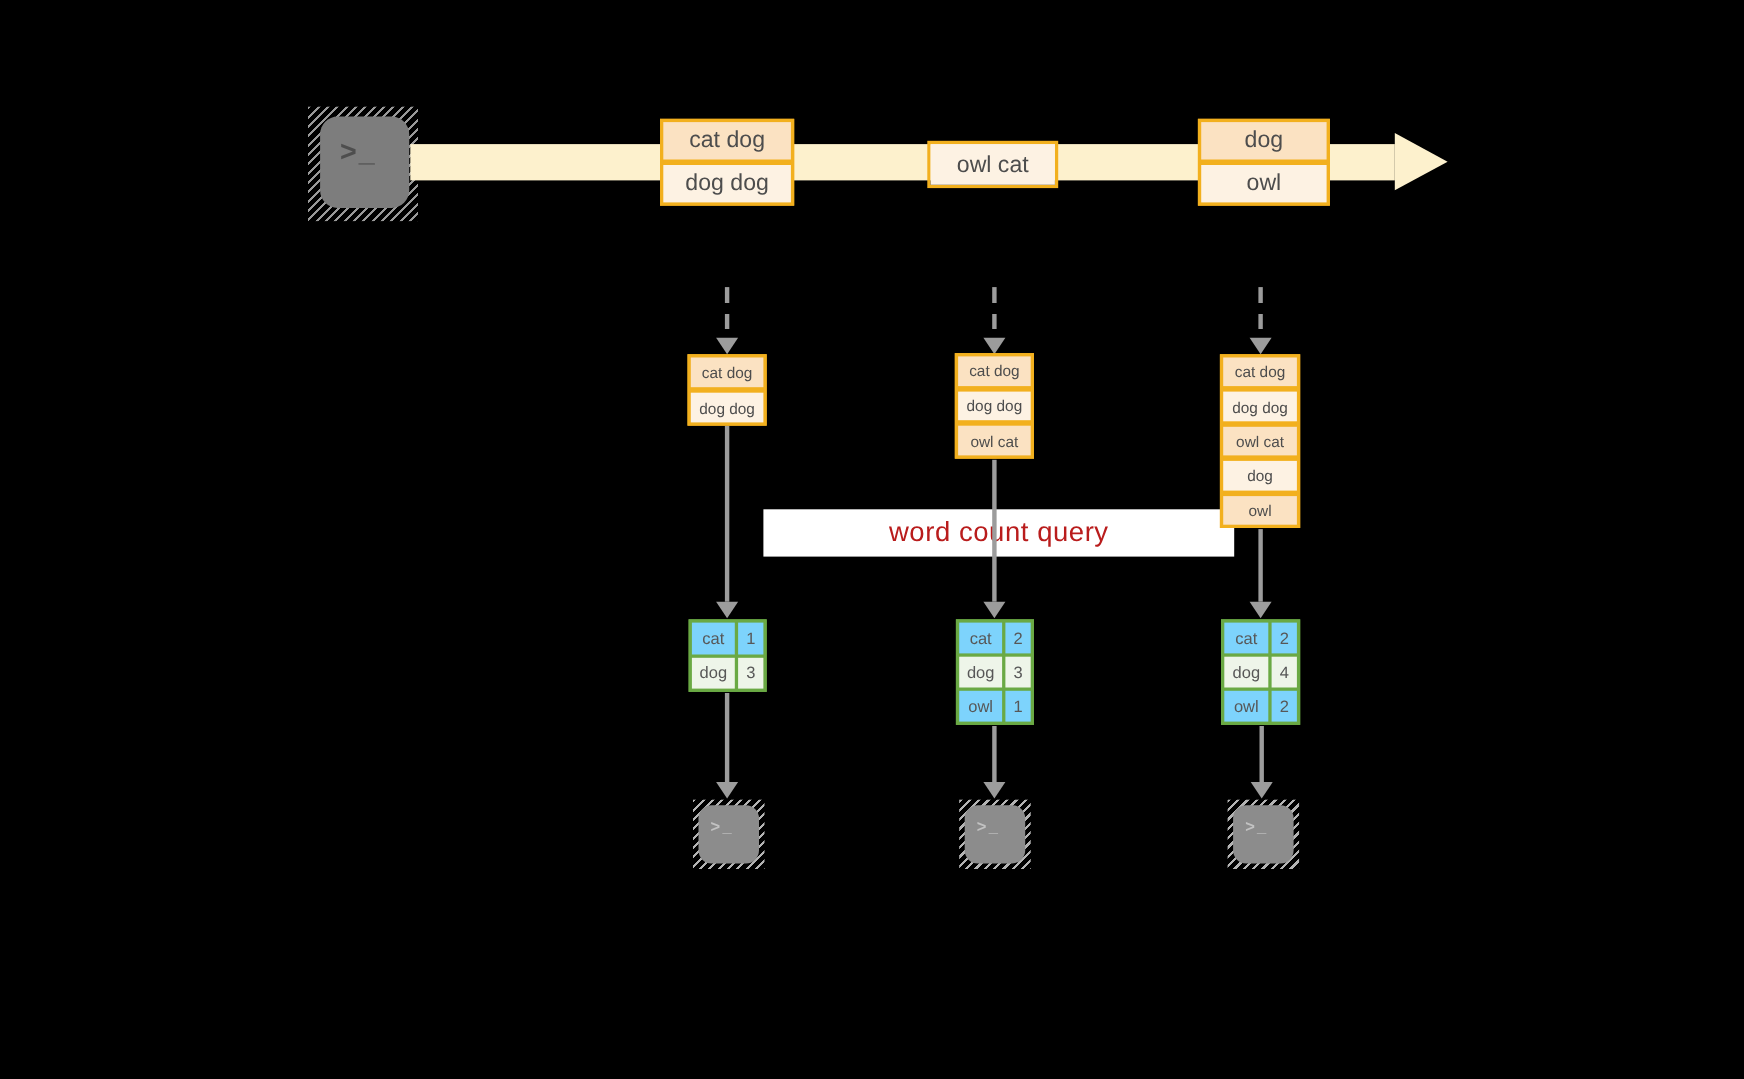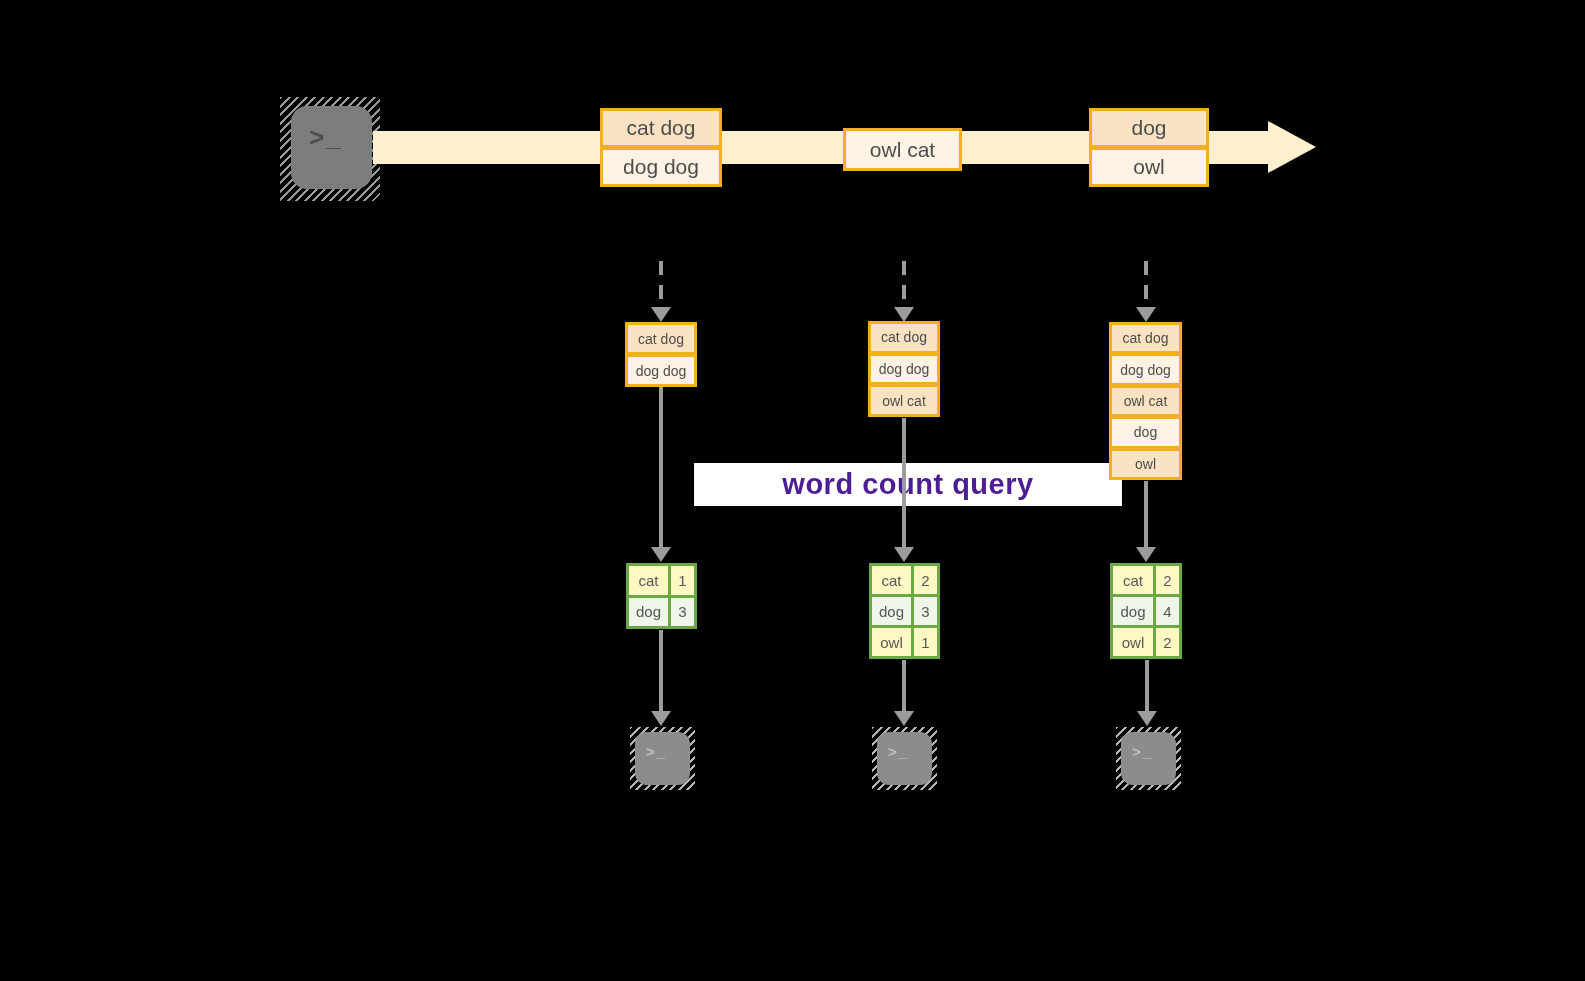--- a/index.html
+++ b/index.html
@@ -26,32 +26,32 @@
     display:grid;row-gap:5px;z-index:3;}
   .box-amber>div{display:flex;align-items:center;justify-content:center;color:#4d4d4d;}
   .row-peach{background:#fbe2c2;}
   .row-cream{background:#fdf2e3;}
   .erow{font-size:21px;}
   .srow{font-size:14px;}
   
   .gtable{position:absolute;box-sizing:border-box;border:3px solid #6aa944;background:#6aa944;
     display:grid;grid-template-columns:1fr 23px;gap:3px;z-index:3;}
   .gtable>div{display:flex;align-items:center;justify-content:center;color:#575757;font-size:15px;}
-  .g-light{background:#fef9c3;}
+  .g-light{background:#7dd3fc;}
   .g-pale{background:#eef5e9;}
   
   .varrow{position:absolute;width:20px;display:flex;flex-direction:column;align-items:center;z-index:2;}
   .shaft{flex:1;width:4px;background:#9c9c9c;}
   .shaft-dashed{flex:1;width:4px;background:repeating-linear-gradient(#9c9c9c 0 14px,transparent 14px 24px);}
   .ahead{width:0;height:0;border-left:10px solid transparent;border-right:10px solid transparent;
     border-top:15px solid #9c9c9c;}
   
   .query-band{position:absolute;left:694px;top:463px;width:428px;height:43px;background:#fff;z-index:1;
     display:flex;align-items:center;justify-content:center;}
-  .query-text{font-size:29px;color:#4c1d95;letter-spacing:.5px;font-weight:bold;}
+  .query-text{font-size:25px;color:#b91c1c;letter-spacing:.5px;}
 </style>
 </head>
 <body>
 
 <div id="canvas">
 
   <div class="term term-src" style="left:280px;top:97px;width:100px;height:104px;">
     <div class="term-body term-body-src">
       <span class="prompt prompt-src">&gt;_</span>
     </div>

